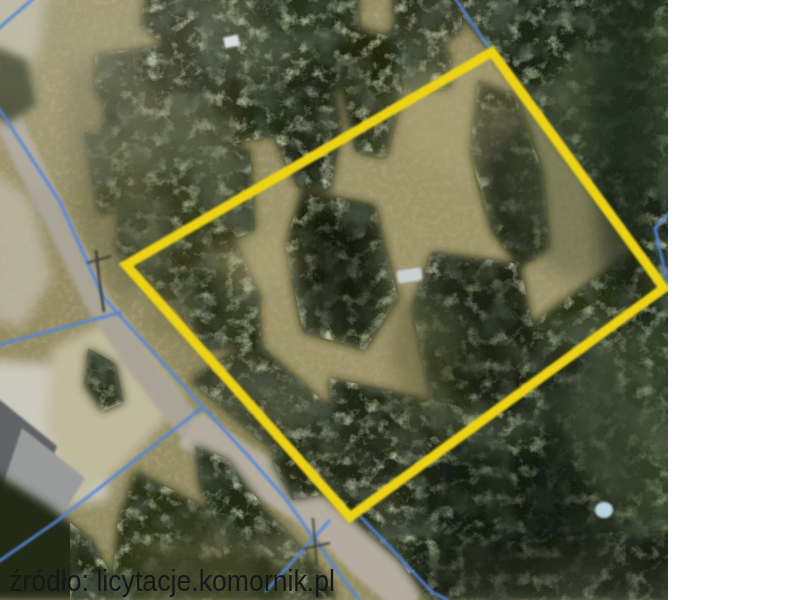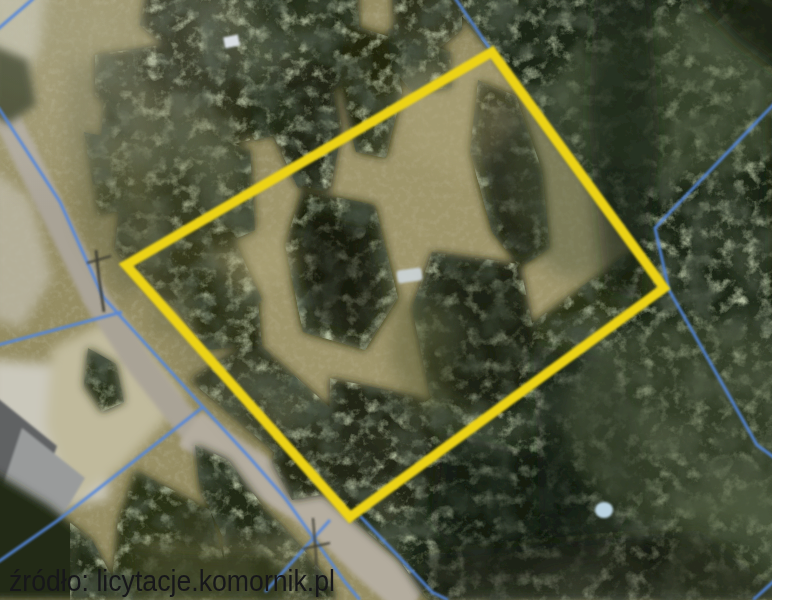--- a/index.html
+++ b/index.html
@@ -1,16 +1,16 @@
 <!DOCTYPE html>
 <html><head>
 <meta charset="utf-8">
 <style>
 html,body{margin:0;padding:0;background:#fff;}
-#stage{position:relative;width:772px;height:600px;overflow:hidden;font-family:"Liberation Sans",sans-serif;}
+#stage{position:relative;width:668px;height:600px;overflow:hidden;font-family:"Liberation Sans",sans-serif;}
 </style>
 </head>
 <body>
 
 <div id="stage">
 <svg width="800" height="600" viewBox="0 0 800 600" xmlns="http://www.w3.org/2000/svg">
 <defs>
   <filter id="blur1" x="-20%" y="-20%" width="140%" height="140%">
           <feGaussianBlur stdDeviation="1"></feGaussianBlur>
         </filter>

